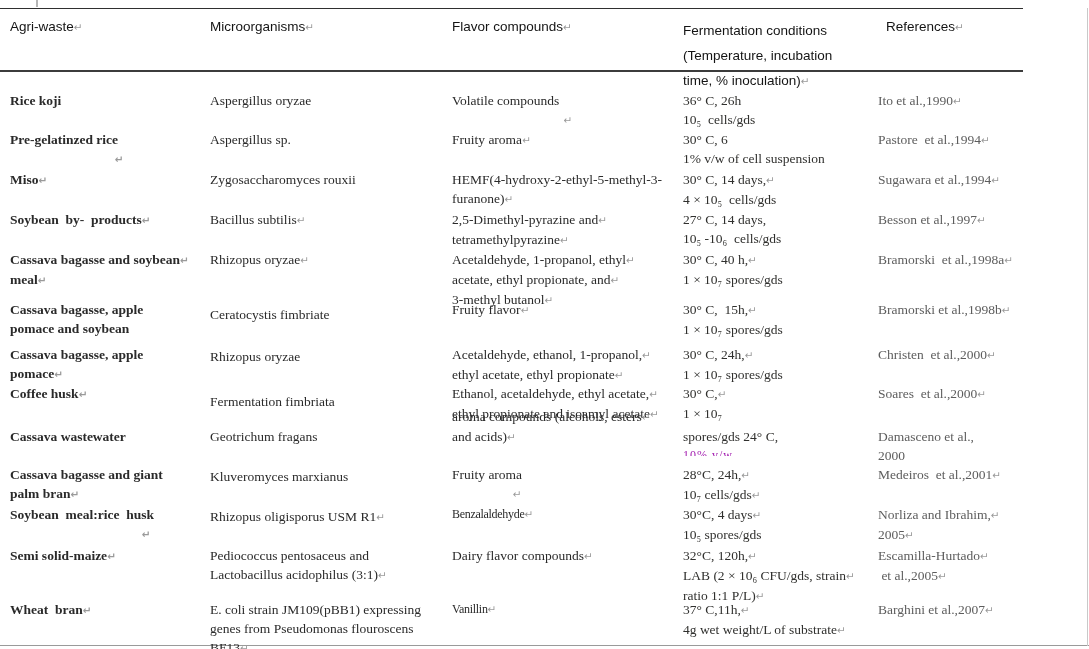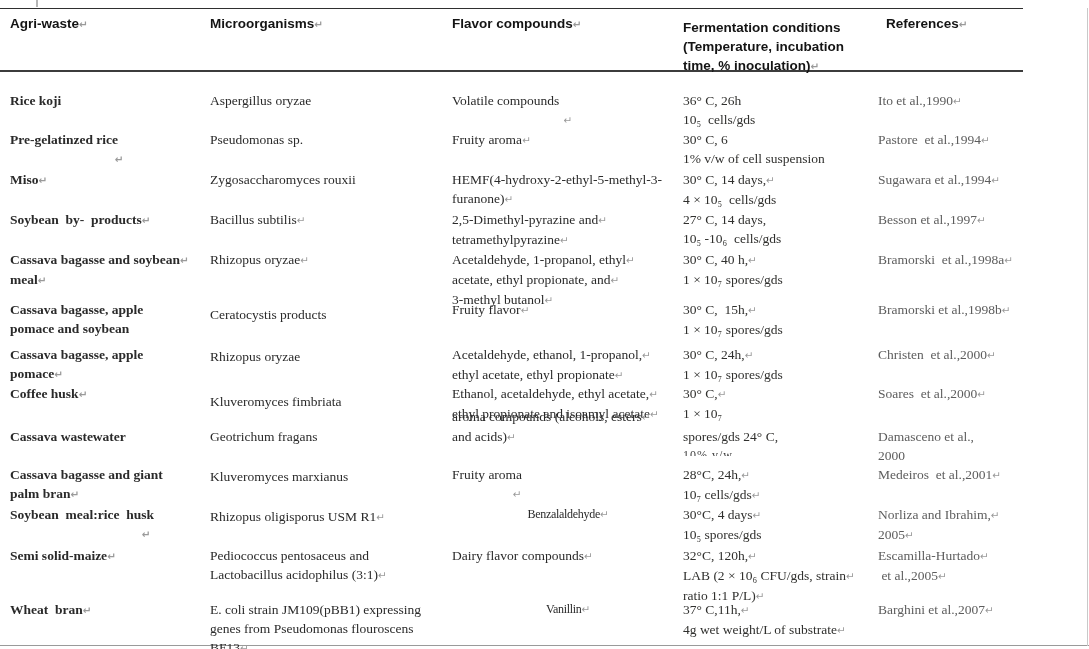--- a/index.html
+++ b/index.html
@@ -22,27 +22,27 @@
     font-size:13.5px;line-height:19px;
     color:#2a2a2a;
   }
   .c1{left:0;width:205px;font-weight:bold;}
   .c2{left:200px;width:238px;}
   .c3{left:442px;width:232px;}
   .c4{left:673px;width:192px;color:#30302e;}
   .c5{left:868px;width:150px;color:#5d5d5d;}
   .hdr{
     font-family:"Liberation Sans", sans-serif;
-    font-weight:bold;font-size:13.5px;line-height:19px;color:#141414;
+    font-weight:normal;font-size:13.5px;line-height:25px;color:#141414;
     white-space:pre-wrap;
   }
-  .condensed{font-size:12px;letter-spacing:-0.3px;text-align:center;}
+  .condensed{font-size:12px;letter-spacing:-0.3px;}
   .cr{color:#9a9a9a;font-size:10.5px;font-family:"DejaVu Sans", sans-serif;}
   .faintline{
-    display:block;color:#404040;font-size:12px;
+    display:block;color:#a21caf;font-size:12px;
     height:10px;overflow:hidden;letter-spacing:1px;
   }
 </style>
 </head>
 <body>
 
 <div id="corner-tick"></div>
 <div id="top-rule" class="rule"></div>
 <div id="header-rule" class="rule"></div>
 <div id="bottom-rule" class="rule"></div>
@@ -64,21 +64,21 @@
   <div class="cell c3">Volatile compounds
                                  <span class="cr">↵</span></div>
   <div class="cell c4">36° C, 26h
 10₅  cells/gds</div>
   <div class="cell c5">Ito et al.,1990<span class="cr">↵</span></div>
 </div>
 
 <div class="row" style="top:130px">
   <div class="cell c1">Pre-gelatinzed rice
                                <span class="cr">↵</span></div>
-  <div class="cell c2">Pseudomonas sp.</div>
+  <div class="cell c2">Aspergillus sp.</div>
   <div class="cell c3">Fruity aroma<span class="cr">↵</span></div>
   <div class="cell c4">30° C, 6
 1% v/w of cell suspension</div>
   <div class="cell c5">Pastore  et al.,1994<span class="cr">↵</span></div>
 </div>
 
 <div class="row" style="top:170px">
   <div class="cell c1">Miso<span class="cr">↵</span></div>
   <div class="cell c2">Zygosaccharomyces rouxii</div>
   <div class="cell c3">HEMF(4-hydroxy-2-ethyl-5-methyl-3-
@@ -106,41 +106,41 @@
 acetate, ethyl propionate, and<span class="cr">↵</span>
 3-methyl butanol<span class="cr">↵</span></div>
   <div class="cell c4">30° C, 40 h,<span class="cr">↵</span>
 1 × 10₇ spores/gds</div>
   <div class="cell c5">Bramorski  et al.,1998a<span class="cr">↵</span></div>
 </div>
 
 <div class="row" style="top:300px">
   <div class="cell c1">Cassava bagasse, apple
 pomace and soybean</div>
-  <div class="cell c2" style="top:5px">Ceratocystis products</div>
+  <div class="cell c2" style="top:5px">Ceratocystis fimbriate</div>
   <div class="cell c3">Fruity flavor<span class="cr">↵</span></div>
   <div class="cell c4">30° C,  15h,<span class="cr">↵</span>
 1 × 10₇ spores/gds</div>
   <div class="cell c5">Bramorski et al.,1998b<span class="cr">↵</span></div>
 </div>
 
 <div class="row" style="top:345px">
   <div class="cell c1">Cassava bagasse, apple
 pomace<span class="cr">↵</span></div>
   <div class="cell c2" style="top:2px">Rhizopus oryzae</div>
   <div class="cell c3">Acetaldehyde, ethanol, 1-propanol,<span class="cr">↵</span>
 ethyl acetate, ethyl propionate<span class="cr">↵</span></div>
   <div class="cell c4">30° C, 24h,<span class="cr">↵</span>
 1 × 10₇ spores/gds</div>
   <div class="cell c5">Christen  et al.,2000<span class="cr">↵</span></div>
 </div>
 
 <div class="row" style="top:384px">
   <div class="cell c1">Coffee husk<span class="cr">↵</span></div>
-  <div class="cell c2" style="top:8px">Kluveromyces fimbriata</div>
+  <div class="cell c2" style="top:8px">Fermentation fimbriata</div>
   <div class="cell c3">Ethanol, acetaldehyde, ethyl acetate,<span class="cr">↵</span>
 ethyl propionate and isoamyl acetate<span class="cr">↵</span></div>
   <div class="cell c4">30° C,<span class="cr">↵</span>
 1 × 10₇</div>
   <div class="cell c5">Soares  et al.,2000<span class="cr">↵</span></div>
 </div>
 
 <div class="row" style="top:427px">
   <div class="cell c1">Cassava wastewater</div>
   <div class="cell c2">Geotrichum fragans</div>

